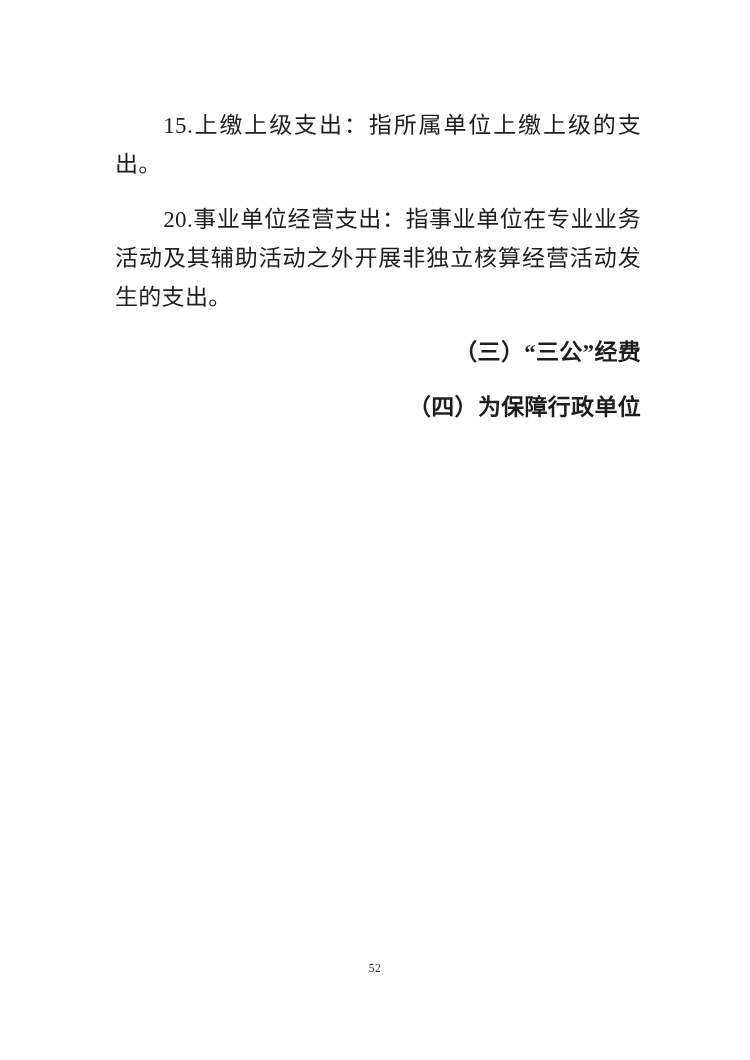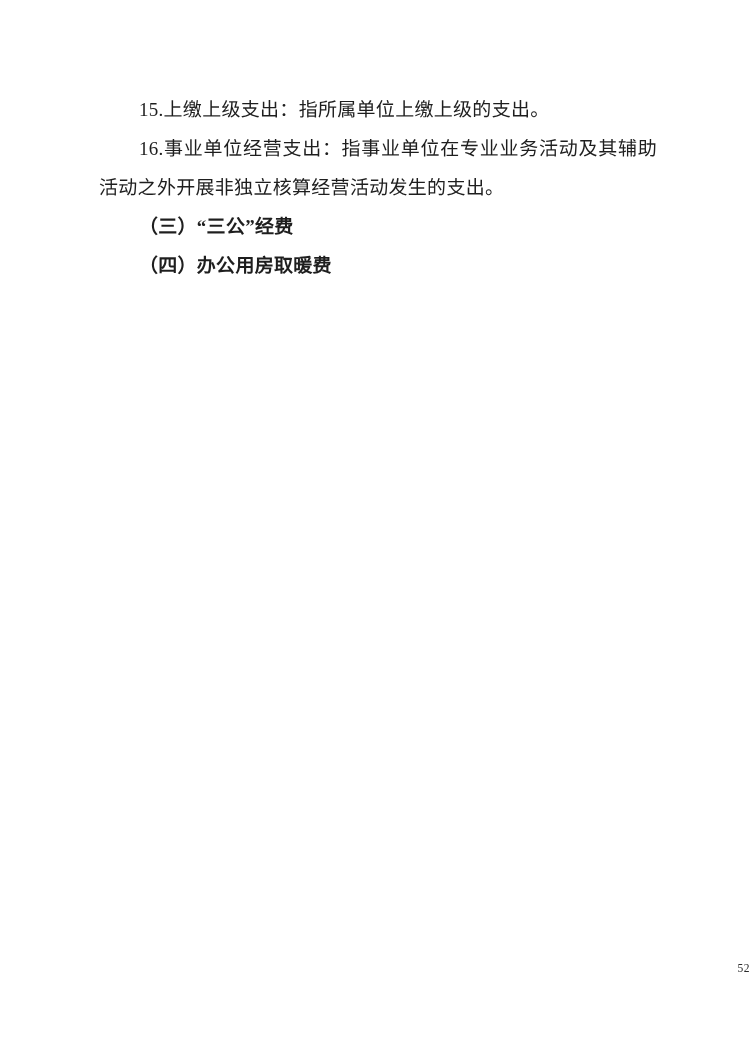--- a/index.html
+++ b/index.html
@@ -16,51 +16,51 @@
     font-family: "Liberation Serif", "DejaVu Serif", serif;
     color: #1e1e1e;
   }
   .doc-body {
     position: absolute;
     left: 99px;
     top: 90px;
     width: 558px;
   }
   .doc-body p {
-    margin: 0;
+    margin: 16px;
     padding: 0;
-    font-size: 19px;
+    font-size: 23px;
     line-height: 39px;
     text-indent: 2.1em;
     letter-spacing: 0.3px;
   }
   .doc-body p.body {
     text-align: justify;
     text-justify: inter-character;
     text-align-last: left;
   }
   .doc-body p.heading {
     font-weight: 700;
-    text-align: left;
+    text-align: right;
   }
   .page-number {
     position: absolute;
     left: 0;
     top: 962px;
     width: 750px;
-    text-align: right;
+    text-align: center;
     font-size: 11.5px;
     color: #2a2a2a;
     letter-spacing: 0.5px;
   }
 </style>
 </head>
 <body>
 
 <div class="page">
   <div class="doc-body">
       <p class="body">15.上缴上级支出：指所属单位上缴上级的支出。</p>
-      <p class="body">16.事业单位经营支出：指事业单位在专业业务活动及其辅助活动之外开展非独立核算经营活动发生的支出。</p>
+      <p class="body">20.事业单位经营支出：指事业单位在专业业务活动及其辅助活动之外开展非独立核算经营活动发生的支出。</p>
       <p class="heading">（三）“三公”经费</p>
-      <p class="heading">（四）办公用房取暖费</p>
+      <p class="heading">（四）为保障行政单位</p>
     </div>
   <div class="page-number">52</div>
 </div>
 
 </body></html>

